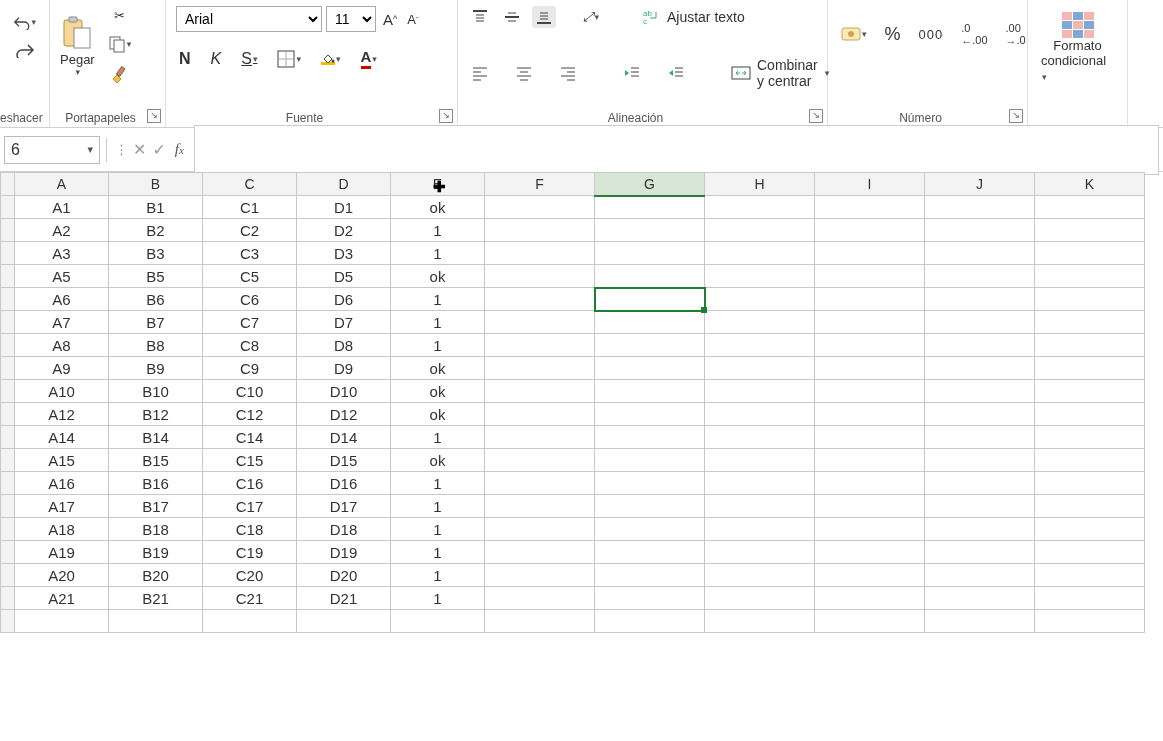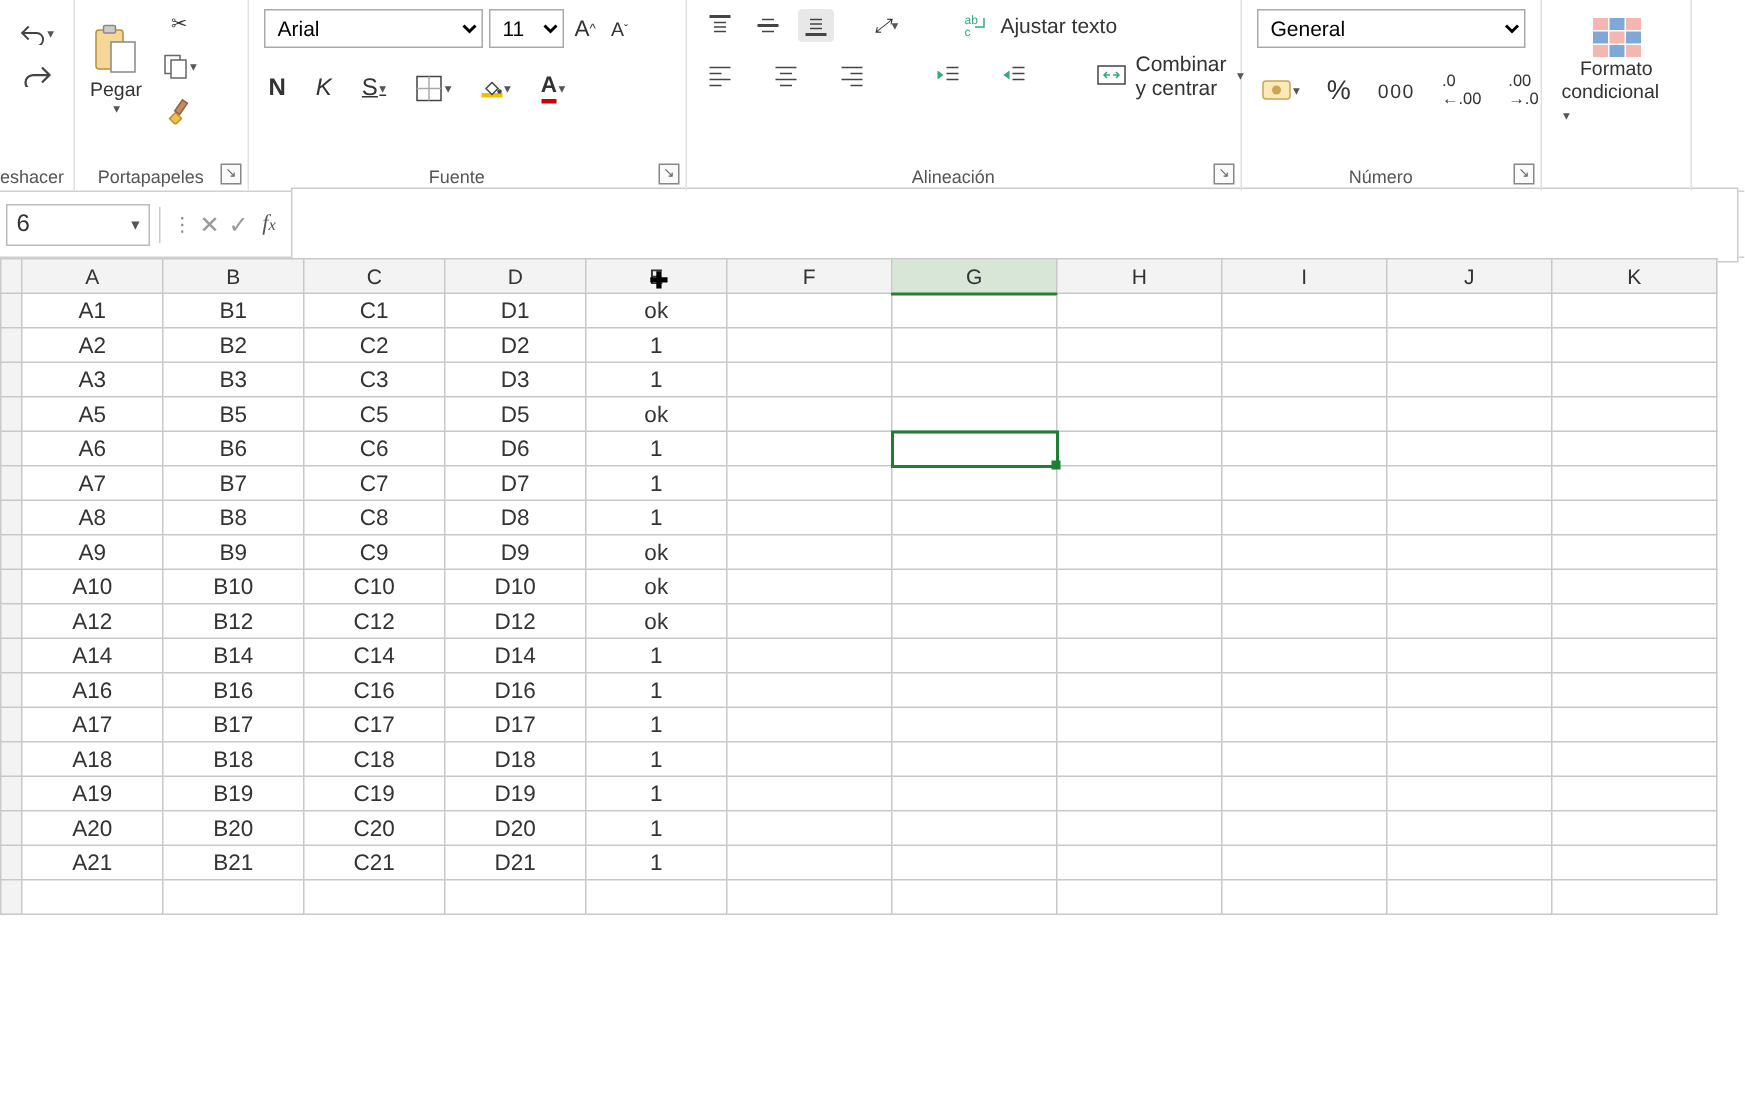--- a/index.html
+++ b/index.html
@@ -284,21 +284,21 @@
         <span>
             <svg width="20" height="18">
               <text x="2" y="8" font-size="8" fill="#3a7">ab</text>
               <path d="M15 4 v6 h-6" fill="none" stroke="#3a7"></path>
               <text x="2" y="16" font-size="8" fill="#3a7">c</text>
             </svg>
           </span>
         <span style="font-size:14px">Ajustar texto</span>
       </span>
     </div>
-    <div class="row" style="gap:20px;margin-top:4px">
+    <div class="row" style="gap:20px;margin-top:27px">
       <span class="btn">
           <span>
             <svg width="18" height="18">
               <line x1="2" y1="4" x2="16" y2="4" stroke="#444"></line>
               <line x1="2" y1="8" x2="10" y2="8" stroke="#444"></line>
               <line x1="2" y1="12" x2="16" y2="12" stroke="#444"></line>
               <line x1="2" y1="16" x2="10" y2="16" stroke="#444"></line>
             </svg>
           </span>
         </span>
@@ -353,25 +353,20 @@
           </span>
         <span style="font-size:14px">Combinar y centrar</span>
         <span class="dd">▾</span>
       </span>
     </div>
     <div class="group-label">Alineación</div>
     <div class="launcher"></div>
   </div>
 
   <div class="group" style="width:200px">
-    <div class="row">
-      <select style="width:180px">
-        <option>General</option>
-      </select>
-    </div>
     <div class="row" style="gap:12px;margin-top:14px">
       <span class="btn">
         <span>
             <svg width="20" height="18">
               <rect x="1" y="3" width="18" height="12" rx="2" fill="#fbe9b8" stroke="#caa552"></rect>
               <circle cx="10" cy="9" r="3" fill="#caa552"></circle>
             </svg>
           </span>
         <span class="dd">▾</span>
       </span>
@@ -603,20 +598,34 @@
           <td>1</td>
           <td></td>
           <td></td>
           <td></td>
           <td></td>
           <td></td>
           <td></td>
         </tr>
         <tr>
           <th class="rowhdr"></th>
+          <td>A15</td>
+          <td>B15</td>
+          <td>C15</td>
+          <td>D15</td>
+          <td>ok</td>
+          <td></td>
+          <td></td>
+          <td></td>
+          <td></td>
+          <td></td>
+          <td></td>
+        </tr>
+        <tr>
+          <th class="rowhdr"></th>
           <td>A16</td>
           <td>B16</td>
           <td>C16</td>
           <td>D16</td>
           <td>1</td>
           <td></td>
           <td></td>
           <td></td>
           <td></td>
           <td></td>

